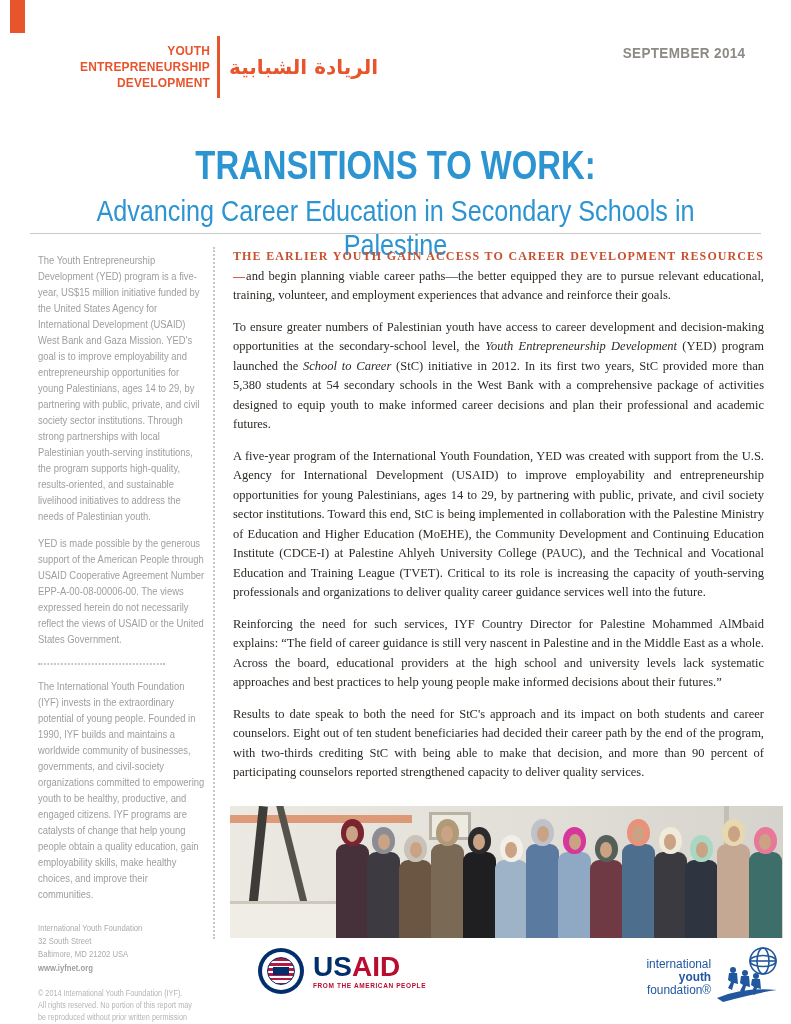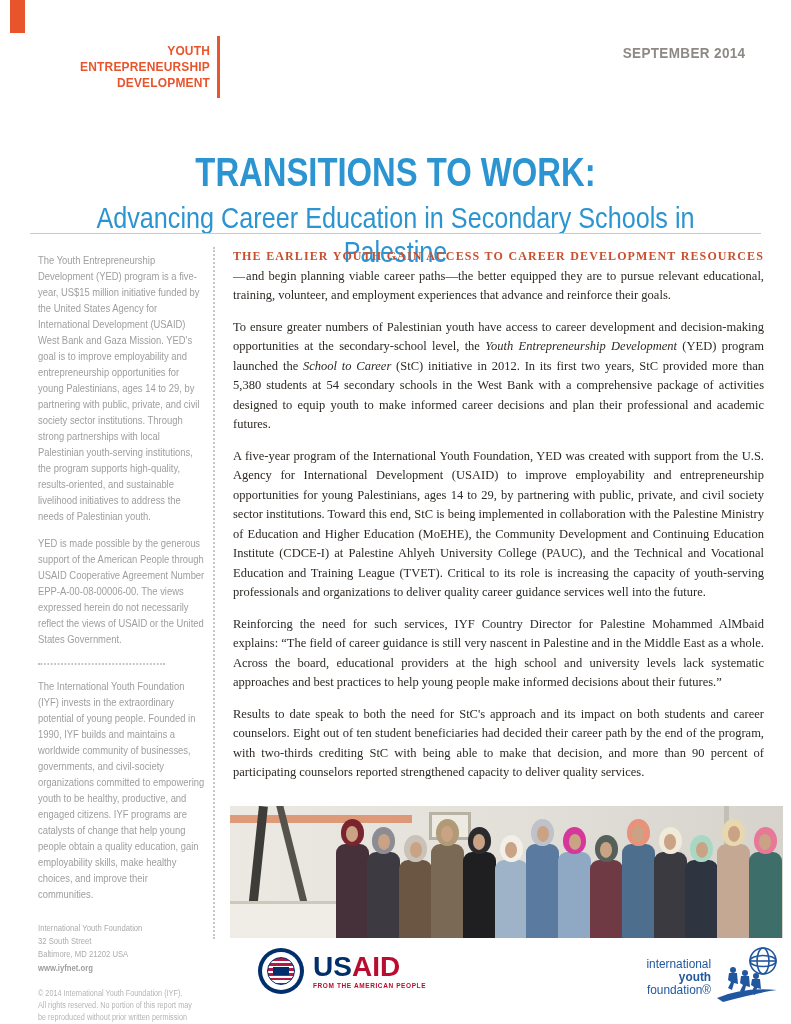--- a/index.html
+++ b/index.html
@@ -14,21 +14,21 @@
   .brand-en{width:180px;text-align:right;font-weight:bold;font-size:13px;line-height:16px;
             letter-spacing:.2px;transform:scaleX(.92);transform-origin:right center;}
   .brand-divider{width:3px;height:62px;background:#E8542C;margin:0 9px 0 7px;}
   .brand-ar{font-family:"DejaVu Sans",sans-serif;font-size:20px;line-height:28px;font-weight:bold;
             direction:rtl;text-align:right;white-space:nowrap;}
 
   .date{position:absolute;top:44px;right:46px;font-weight:bold;font-size:15px;color:#8D8A85;
         letter-spacing:.4px;transform:scaleX(.9);transform-origin:right center;}
 
   
-  .title-wrap{position:absolute;top:150px;left:0;width:791px;text-align:center;color:#2B94D1;}
+  .title-wrap{position:absolute;top:143px;left:0;width:791px;text-align:center;color:#2B94D1;}
   .title-main{font-size:40px;font-weight:bold;transform:scaleX(.82);letter-spacing:0;}
   .title-sub{font-size:30px;font-weight:400;transform:scaleX(.84);margin-top:6px;letter-spacing:0;}
   .title-rule{position:absolute;top:233px;left:30px;width:731px;height:1px;background:#C9C9C9;}
 
   
   .col-divider{position:absolute;left:213px;top:247px;height:692px;border-left:2px dotted #C6C6C6;}
 
   
   .sidebar{position:absolute;left:38px;top:252px;width:196px;transform:scaleX(.855);
            transform-origin:left top;color:#9E9E9E;font-size:11px;line-height:16px;}
@@ -83,20 +83,21 @@
   <div class="corner-mark"></div>
 
   <div class="brand">
     <div class="brand-en">
       <div>YOUTH</div>
       <div>ENTREPRENEURSHIP</div>
       <div>DEVELOPMENT</div>
     </div>
     <div class="brand-divider"></div>
     <div class="brand-ar">
+      <div>الريادة الشبابية</div>
     </div>
   </div>
 
   <div class="date">SEPTEMBER 2014</div>
 
   <div class="title-wrap">
     <div class="title-main">TRANSITIONS TO WORK:</div>
     <div class="title-sub">Advancing Career Education in Secondary Schools in Palestine</div>
   </div>
   <div class="title-rule"></div>

